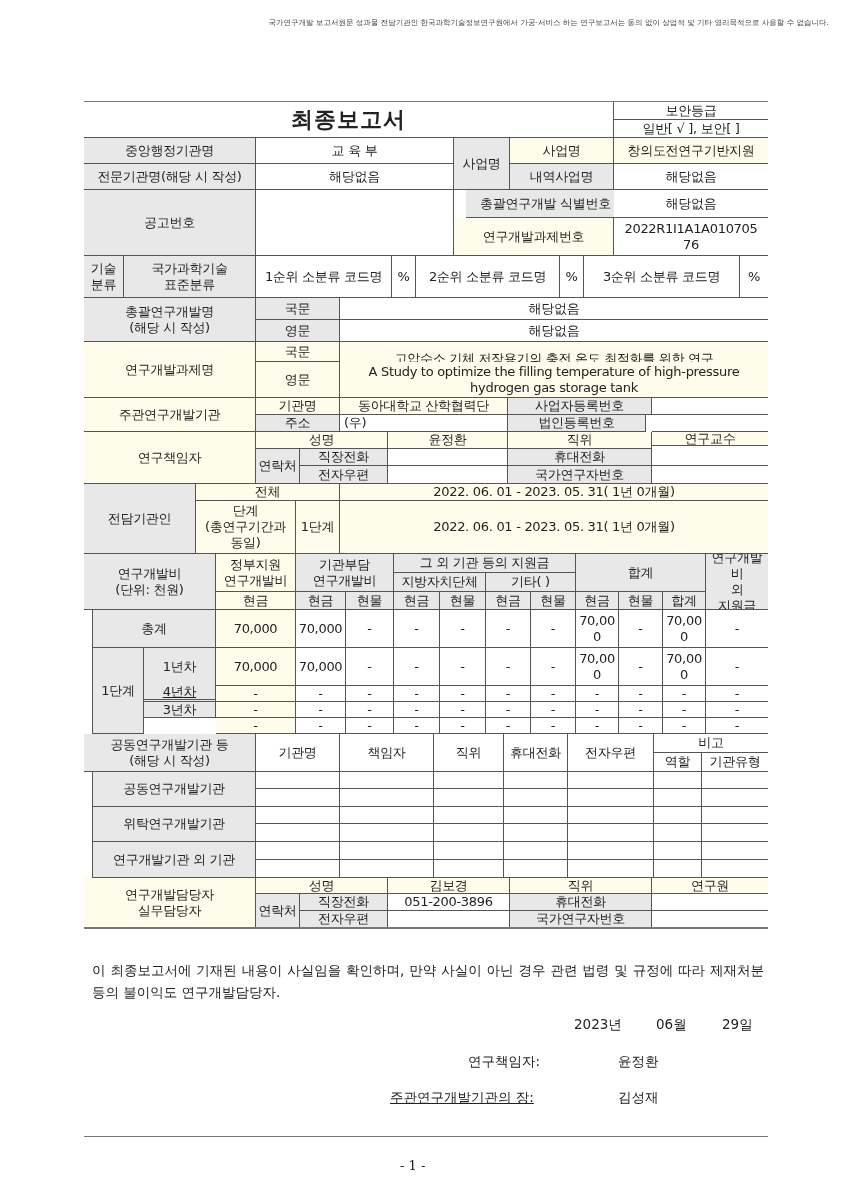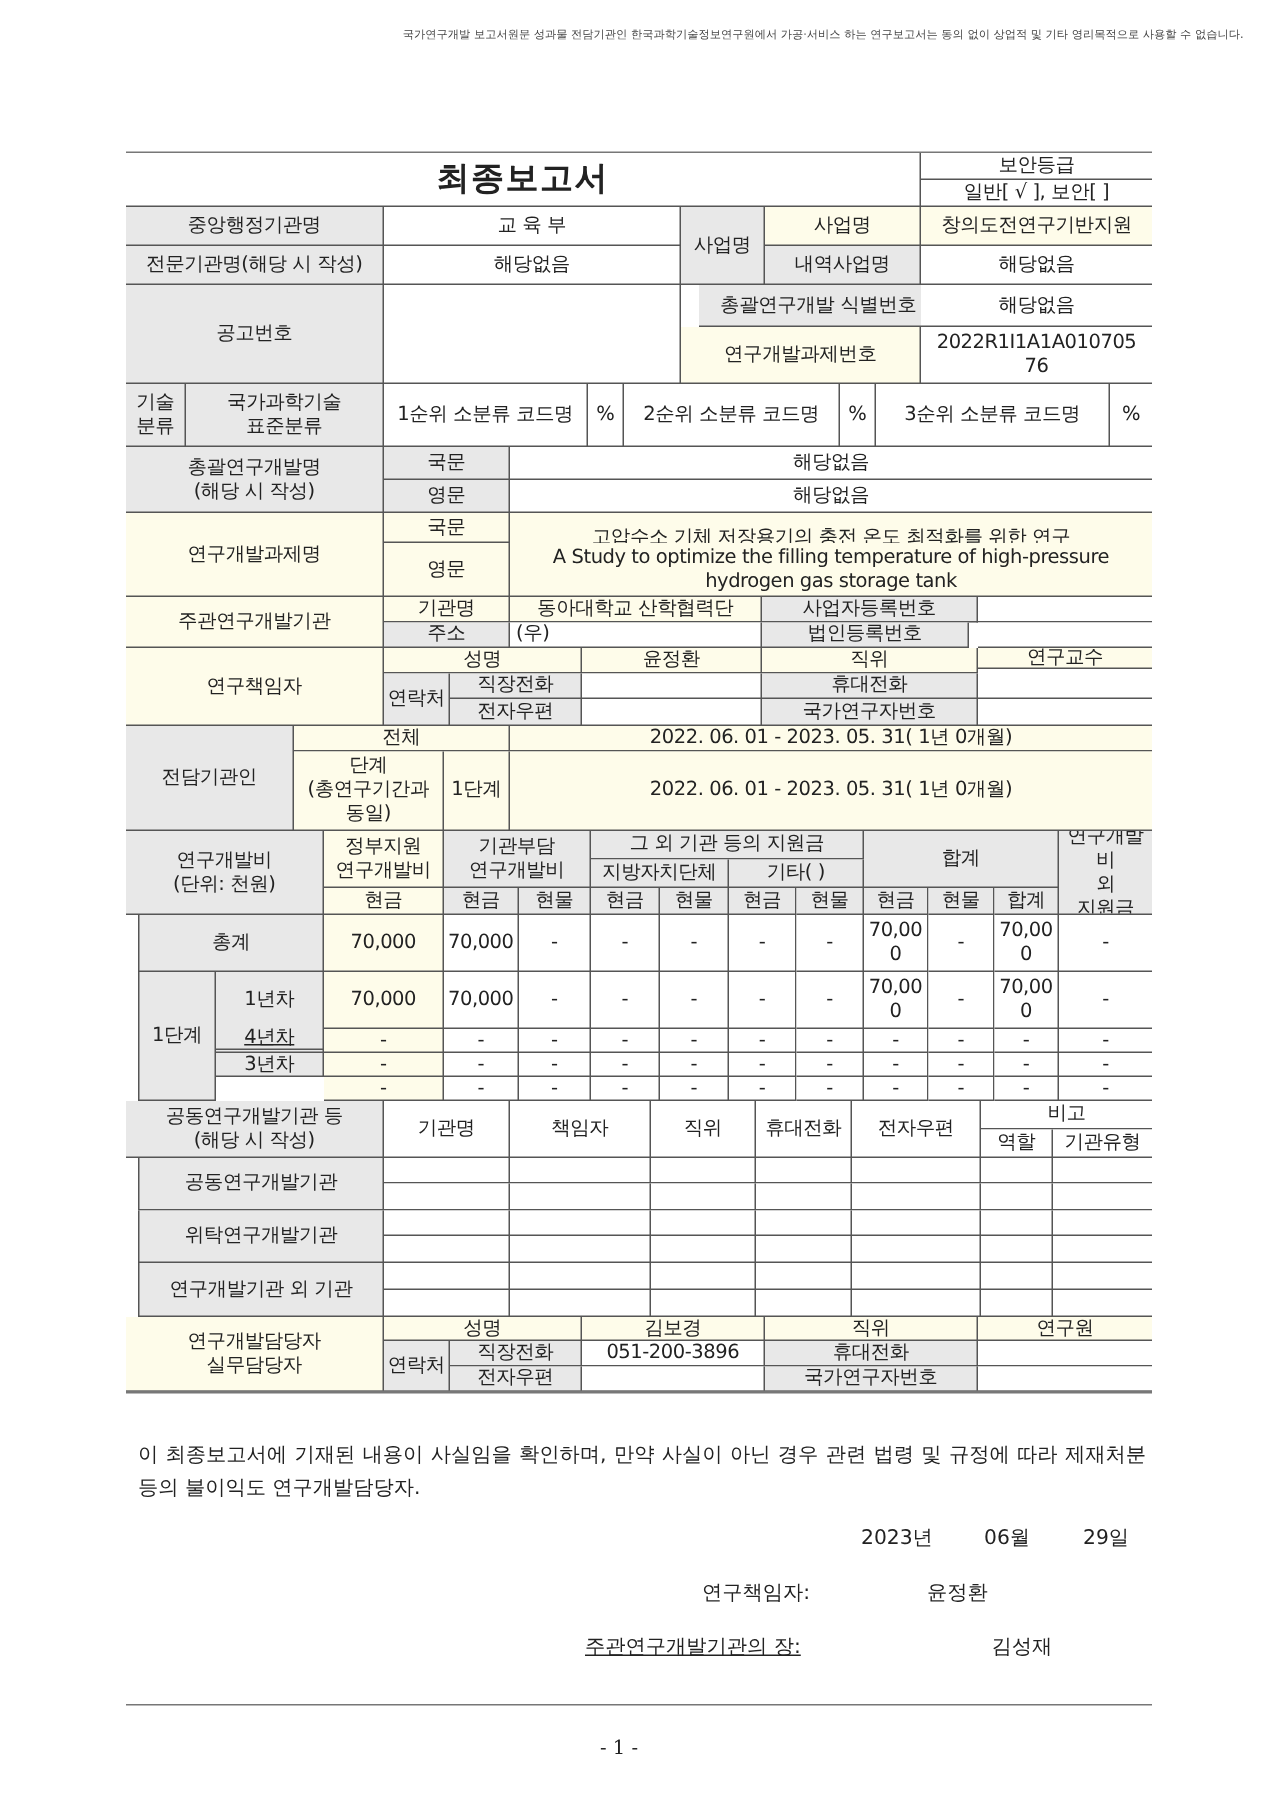--- a/index.html
+++ b/index.html
@@ -291,16 +291,16 @@
 <div class="stmt">이 최종보고서에 기재된 내용이 사실임을 확인하며, 만약 사실이 아닌 경우 관련 법령 및 규정에 따라 제재처분 등의 불이익도 연구개발담당자.</div>
 
 <div class="sig" style="left:574px;top:1016px;">2023년</div>
 <div class="sig" style="left:656px;top:1016px;">06월</div>
 <div class="sig" style="left:722px;top:1016px;">29일</div>
 
 <div class="sig" style="left:468px;top:1053px;">연구책임자:</div>
 <div class="sig" style="left:618px;top:1053px;">윤정환</div>
 
 <div class="sig" style="left:390px;top:1089px;text-decoration:underline;">주관연구개발기관의 장:</div>
-<div class="sig" style="left:618px;top:1089px;margin-left:43px;">김성재</div>
+<div class="sig" style="left:618px;top:1089px;">김성재</div>
 
 <div class="hr-bottom"></div>
 <div class="pageno">- 1 -</div>
 
 </body></html>

